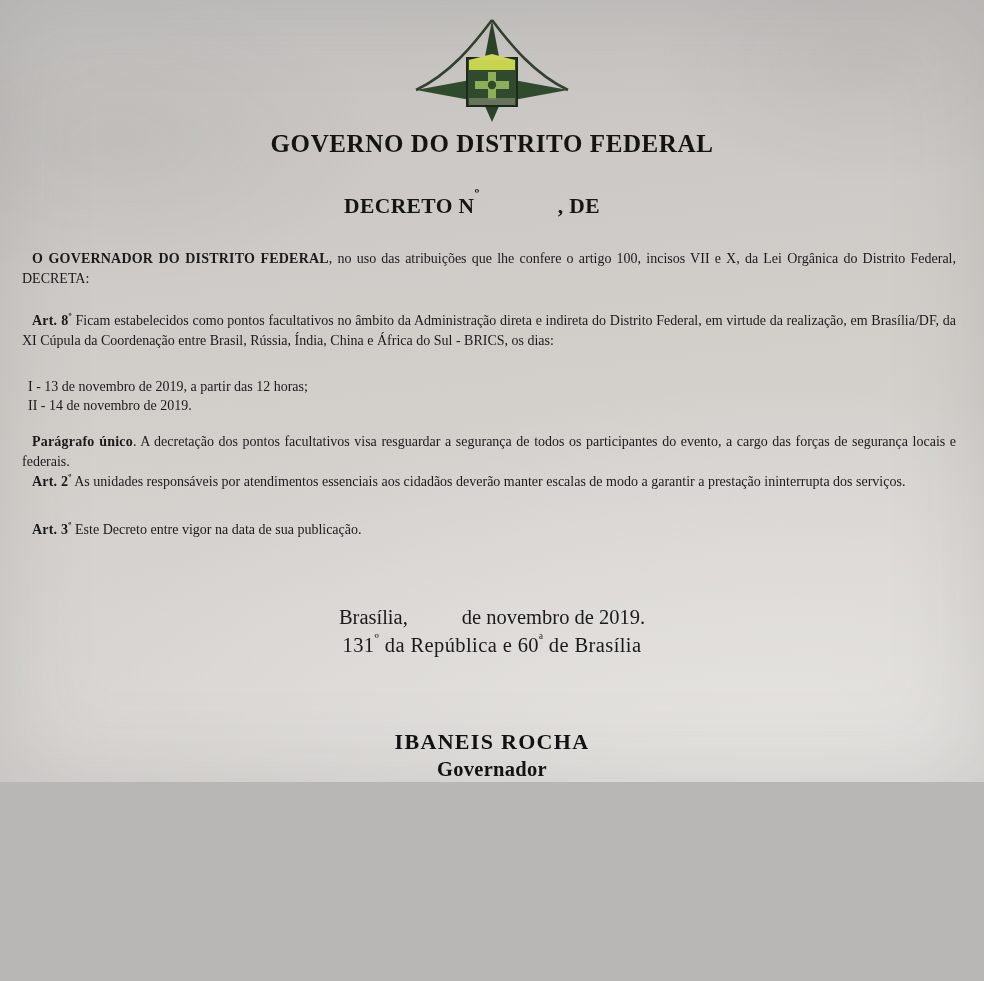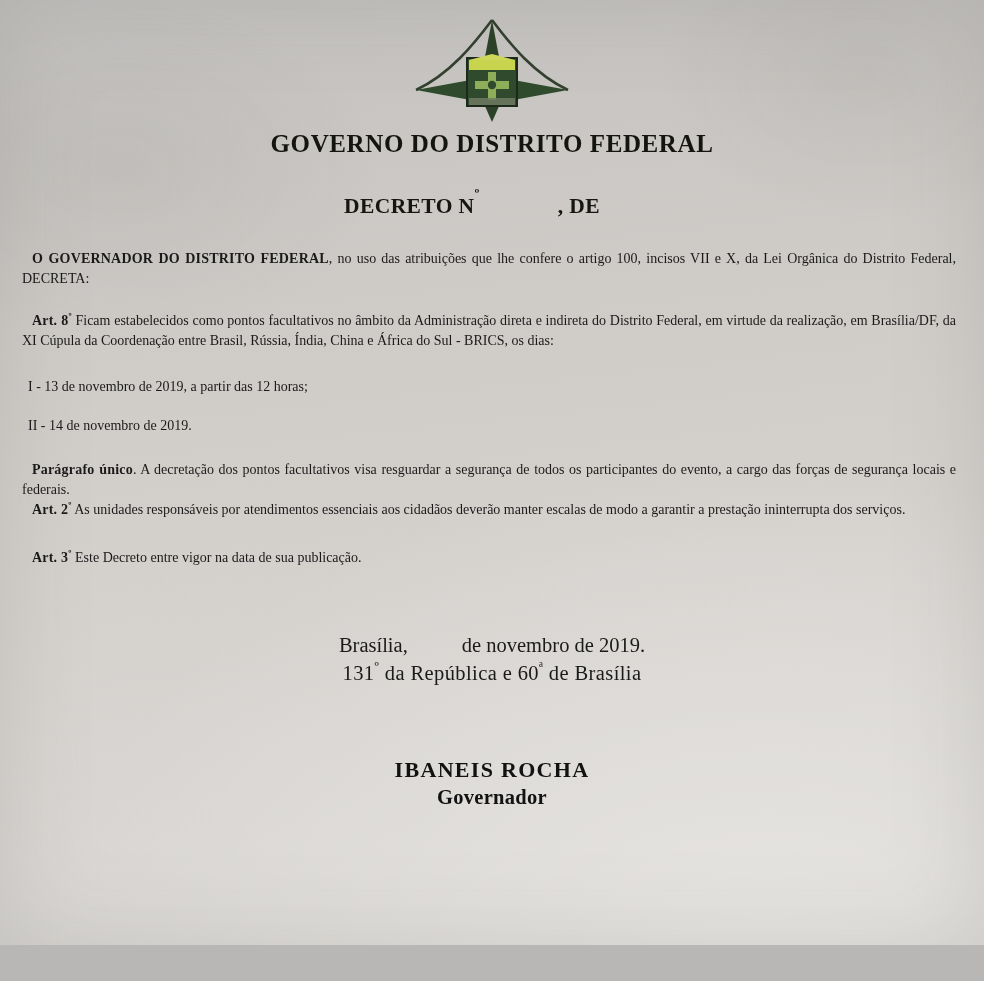--- a/index.html
+++ b/index.html
@@ -5,21 +5,21 @@
 <style>
   html, body {
     margin: 0;
     padding: 0;
     background: #b9b7b5;
   }
 
   #page {
     position: relative;
     width: 984px;
-    height: 945px;
+    height: 782px;
     overflow: hidden;
     
     background:
       radial-gradient(ellipse 120% 90% at 78% 105%, rgba(232,230,227,0.95) 0%, rgba(232,230,227,0.0) 62%),
       linear-gradient(174deg, #c3c1bf 0%, #cbc8c5 22%, #d2cfcb 48%, #d7d4d1 72%, #dbd9d6 100%);
     font-family: "Liberation Serif", "DejaVu Serif", serif;
     color: #1b1b1b;
     -webkit-font-smoothing: antialiased;
   }
 
@@ -93,23 +93,23 @@
     text-justify: inter-word;
     margin: 0;
     padding: 0 6px 0 0;
     text-indent: 10px;
     color: #1a1a1a;
   }
   .para b, .para strong { font-weight: bold; letter-spacing: .2px; }
 
   .p-intro  { margin-top: 30px; }
   .p-art1   { margin-top: 22px; }
-  .p-item   { margin-top: 20px; text-indent: 0; padding-left: 6px; text-align: left; }
+  .p-item   { text-indent: 0; padding-left: 6px; text-align: left; }
   .p-item.first { margin-top: 26px; }
-  .p-par    { margin-top: 24px; }
+  .p-par    { margin-top: 16px; }
   .p-art2   { }
   .p-art3   { margin-top: 28px; text-align: left; }
 
   
   .closing {
     margin-top: 64px;
     text-align: center;
     font-size: 20.5px;
     line-height: 1.36;
     color: #1a1a1a;

